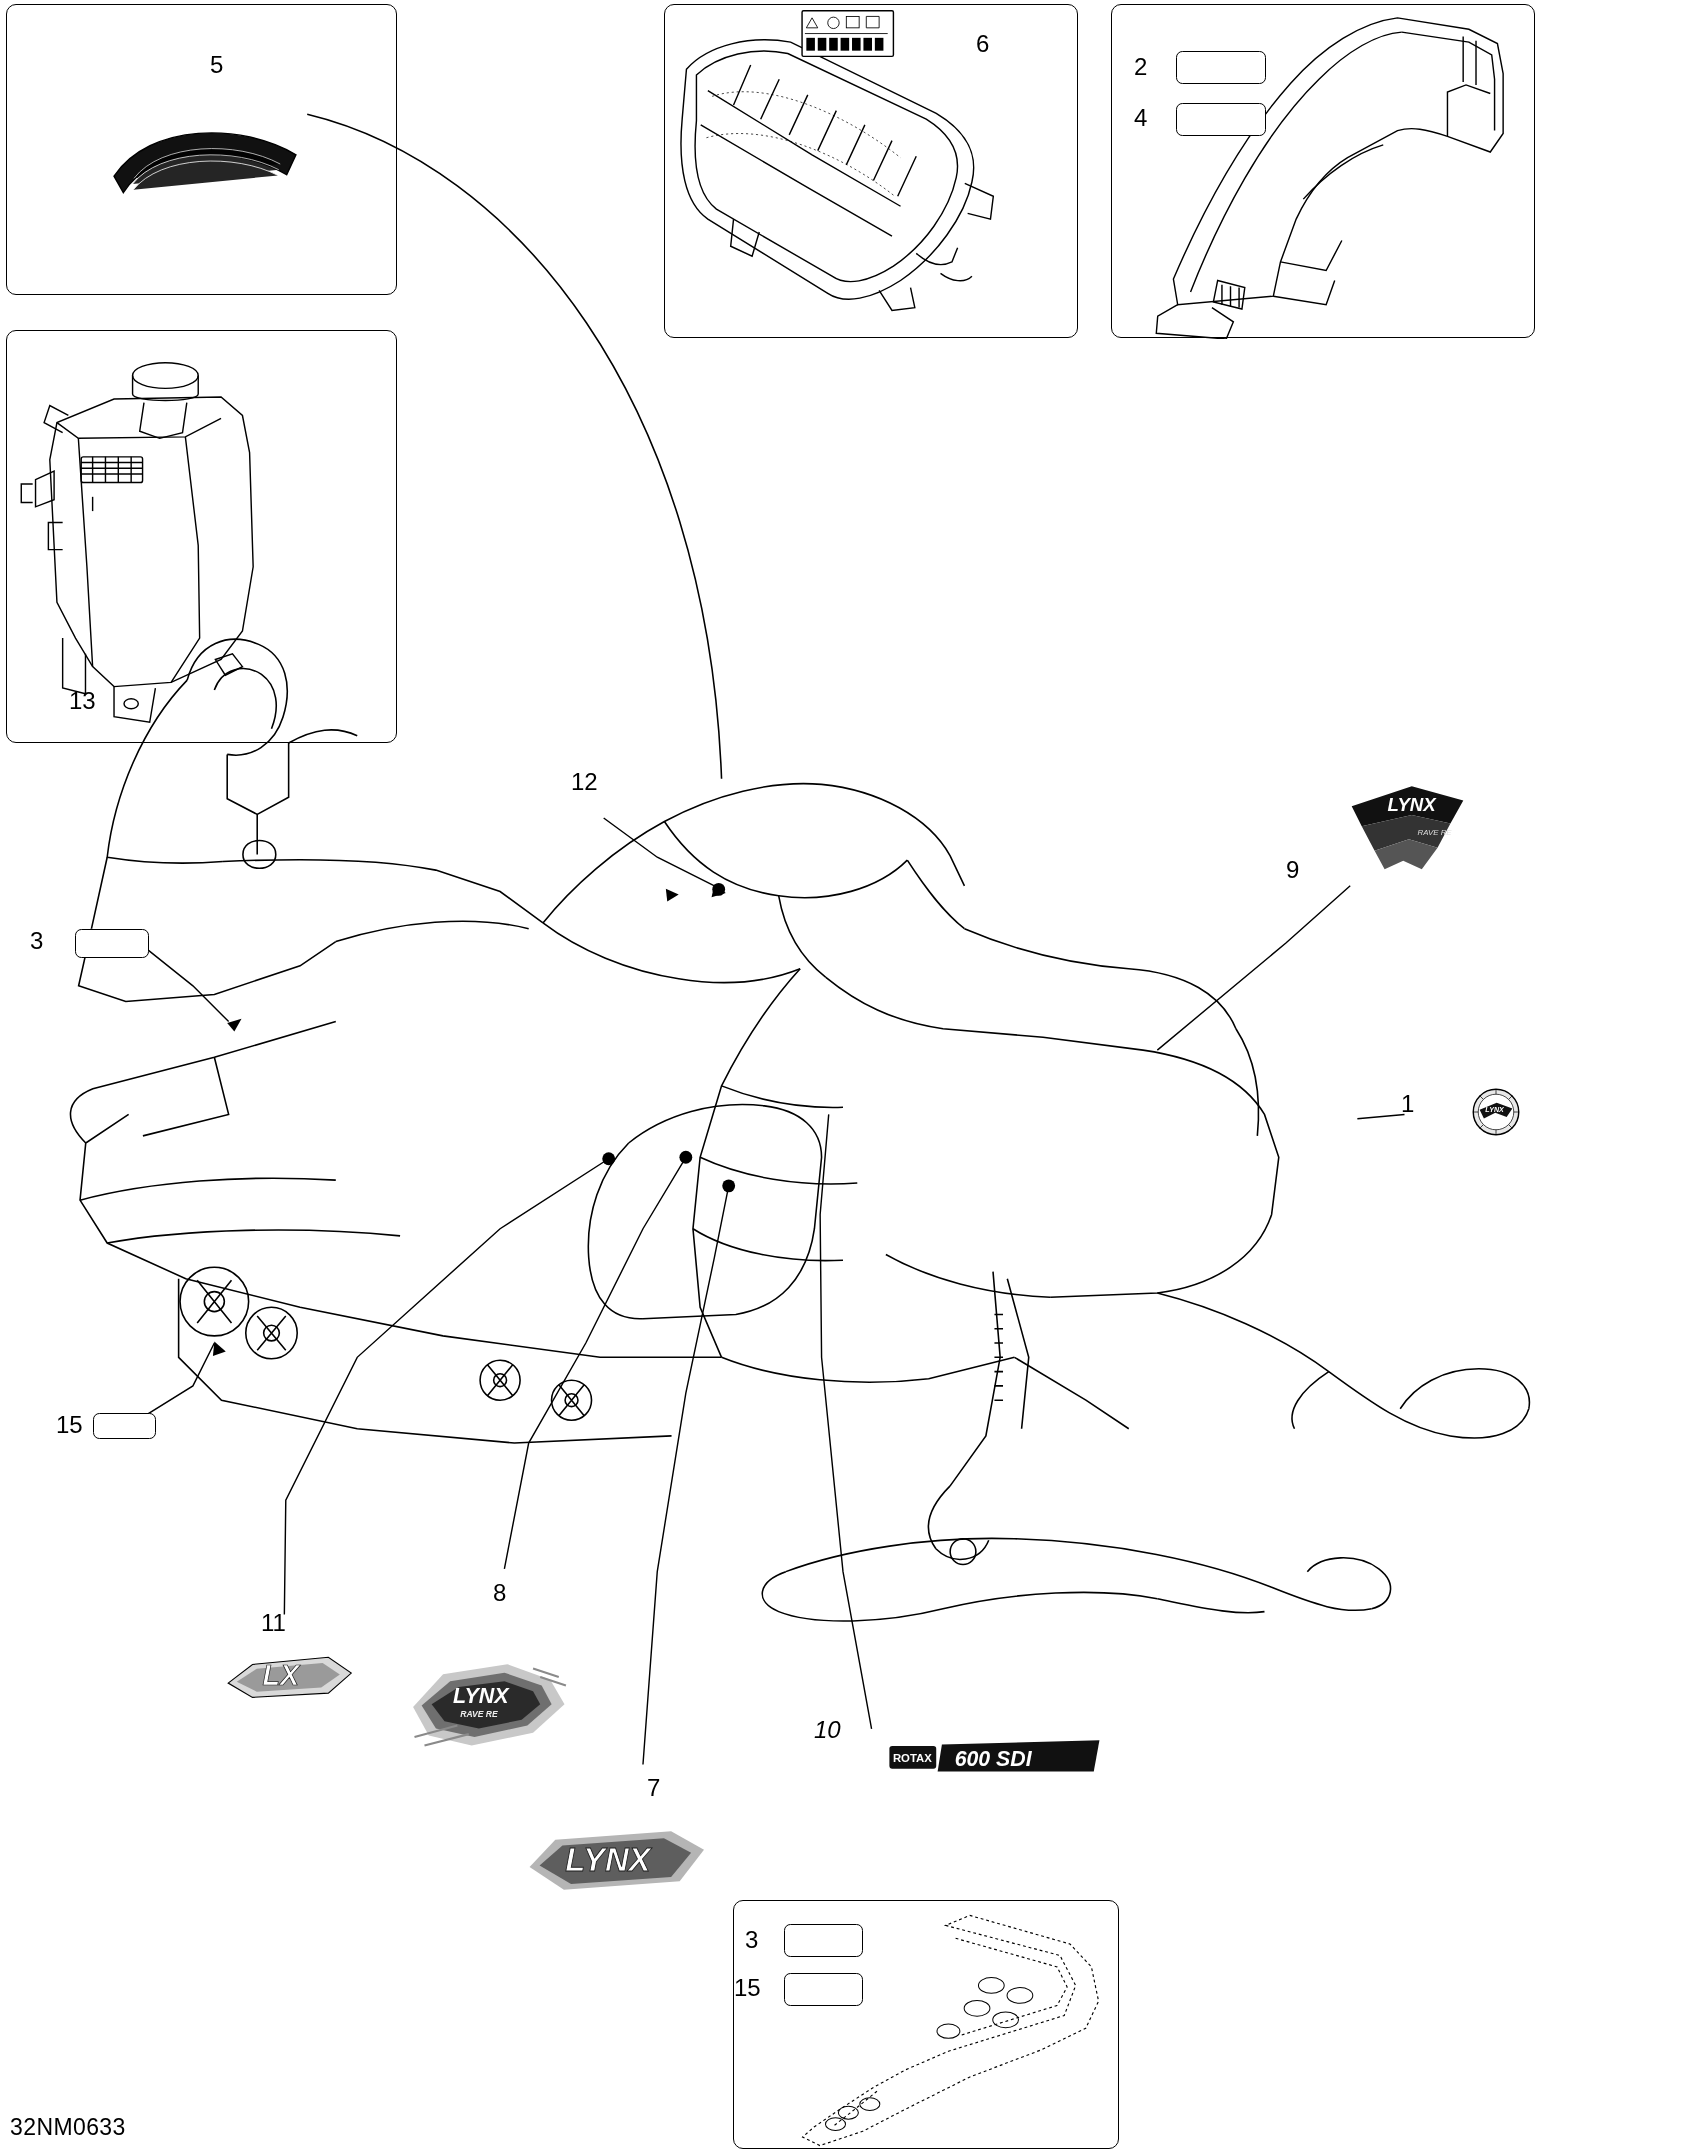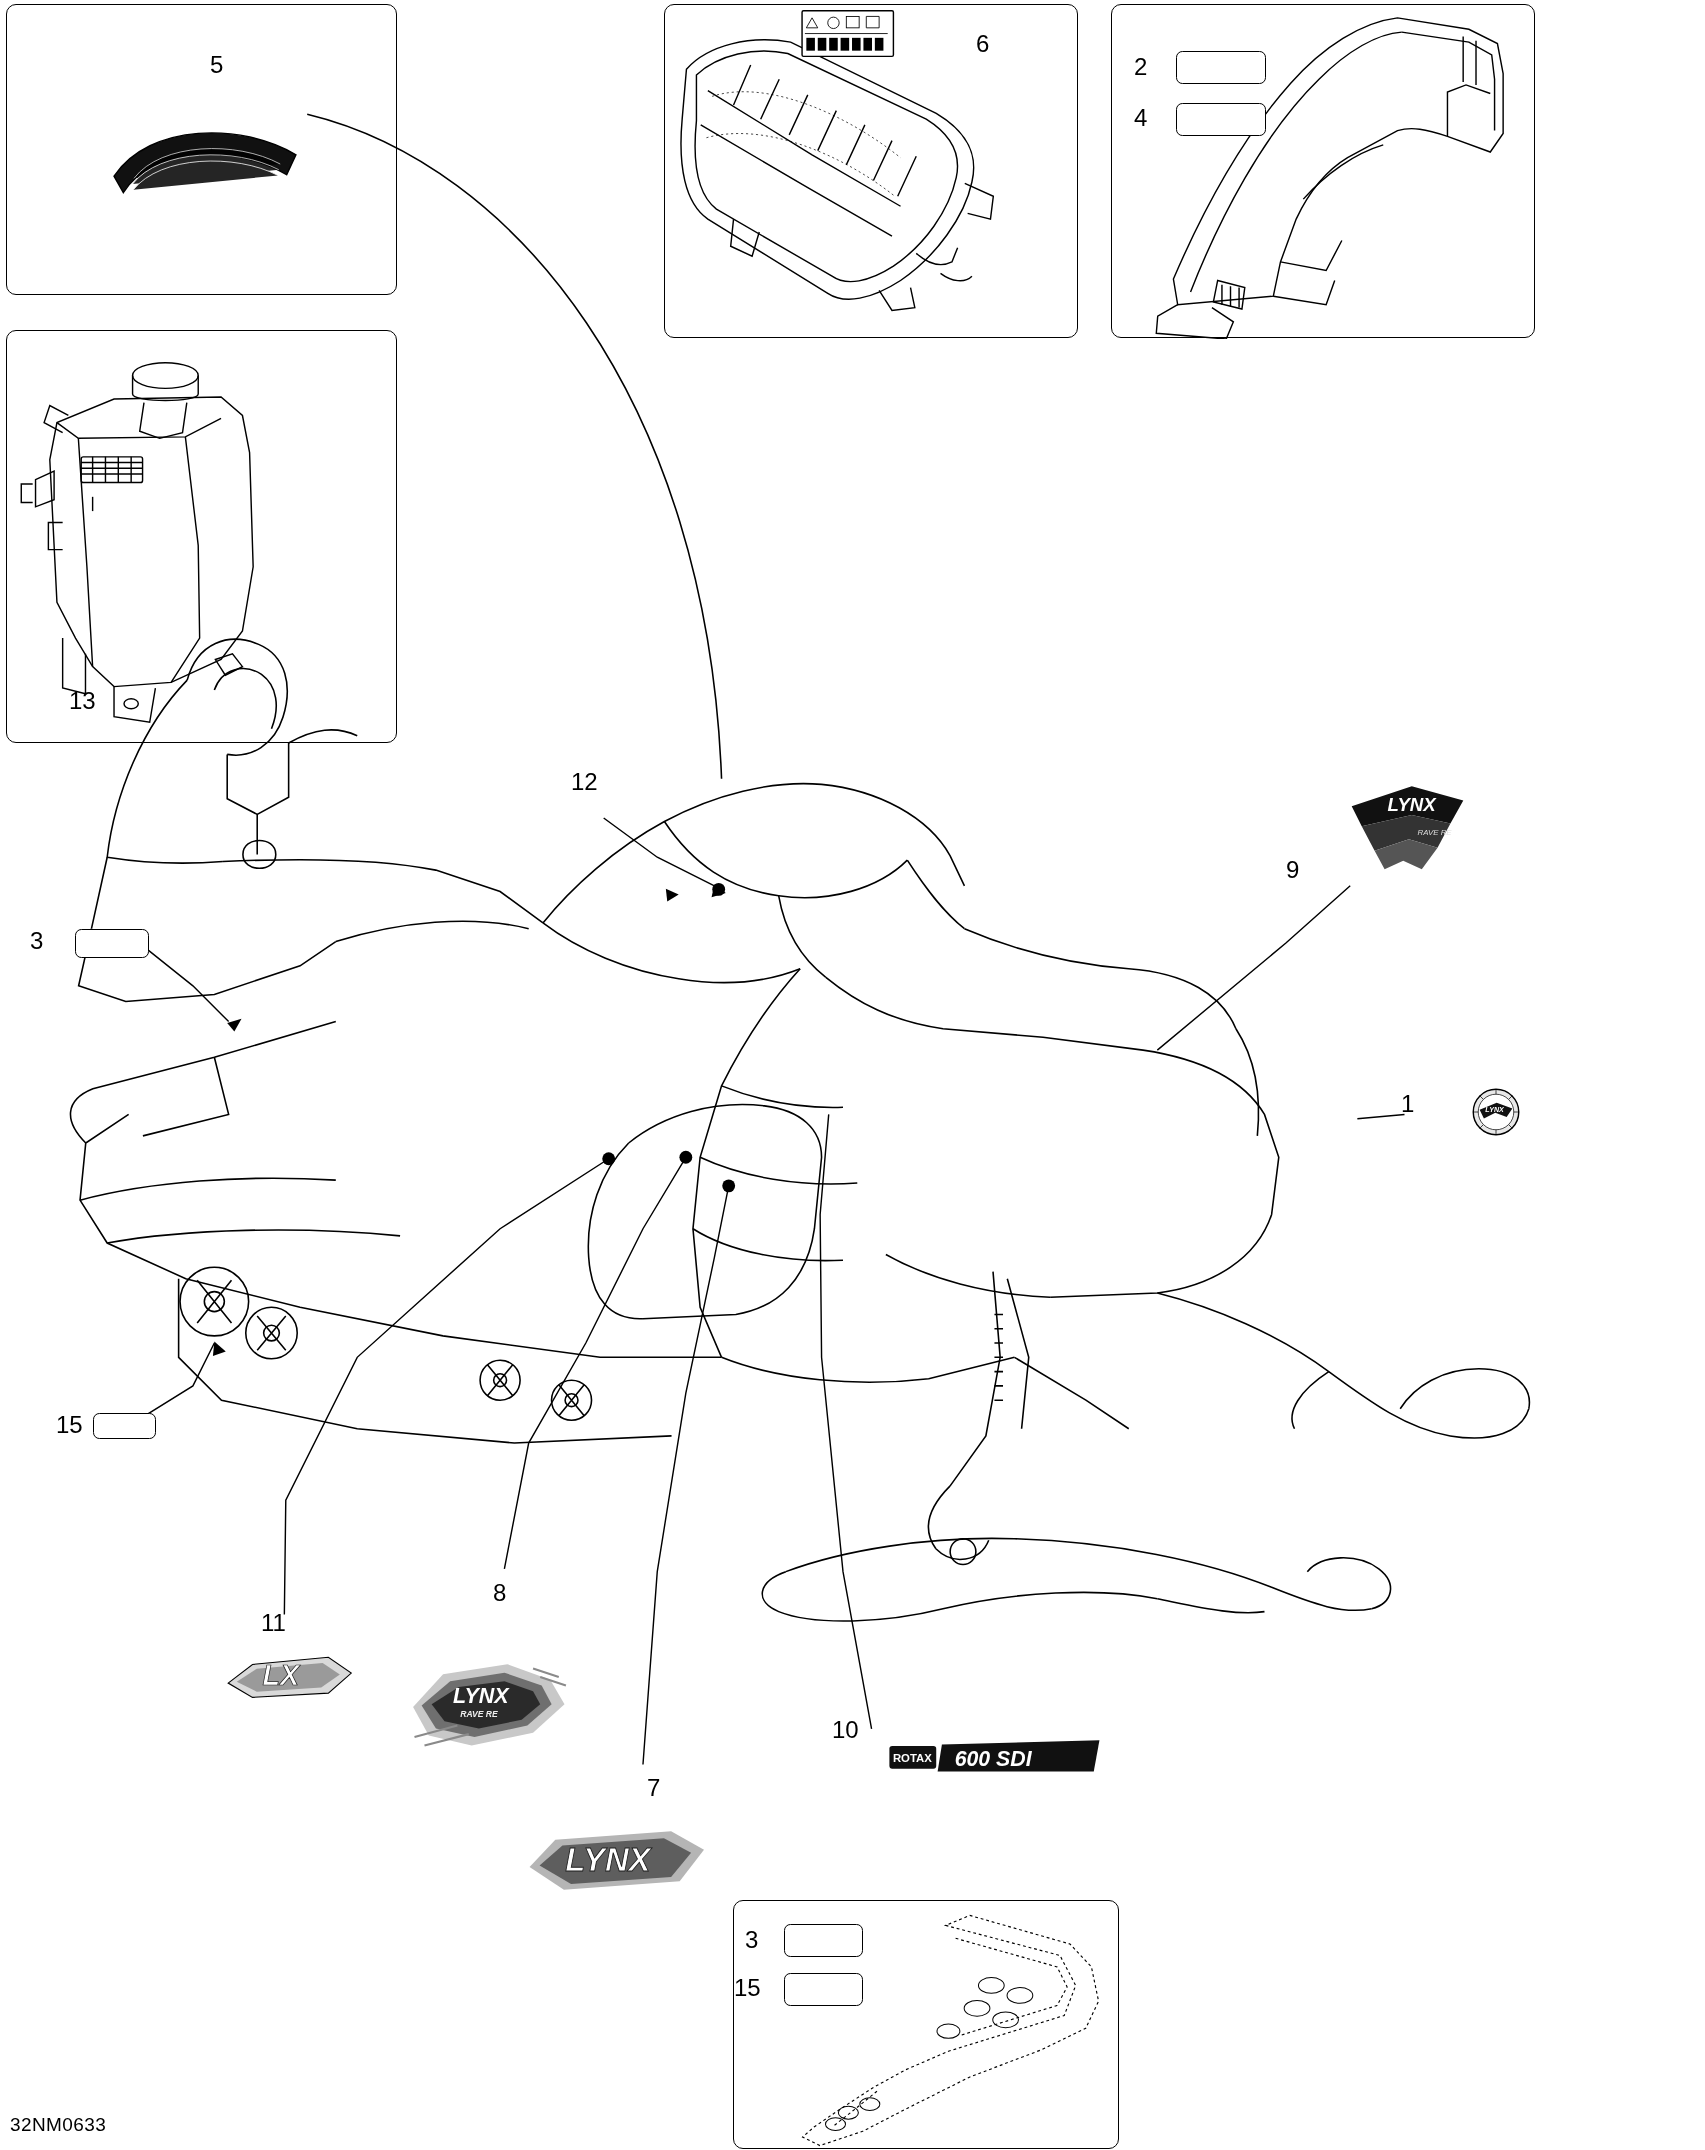--- a/index.html
+++ b/index.html
@@ -48,21 +48,21 @@
     pointer-events: none;
   }
   .decal-badge {
     position: absolute;
     display: block;
   }
   .footer-code {
     position: absolute;
     left: 10px;
     top: 2114px;
-    font-size: 19px;
+    font-size: 23px;
     letter-spacing: 0.4px;
   }
 </style>
 </head>
 <body>
 
 <div id="sheet">
 
   <div class="panel" style="left:5.7px; top:4.3px; width:391px; height:291px;">
     <svg viewBox="0 0 548 408" width="391" height="291">
@@ -329,21 +329,21 @@
   </svg>
 
   <span class="callout" style="left:571px; top:768px;">12</span>
   <span class="callout" style="left:1286px; top:856px;">9</span>
   <span class="callout" style="left:1401px; top:1090px;">1</span>
   <span class="callout" style="left:30px; top:927px;">3</span>
   <span class="callout" style="left:56px; top:1411px;">15</span>
   <span class="callout" style="left:261px; top:1609px;text-align:center;">11</span>
   <span class="callout" style="left:493px; top:1579px;">8</span>
   <span class="callout" style="left:647px; top:1774px;">7</span>
-  <span class="callout" style="left:832px; top:1716px;">10</span>
+  <span class="callout" style="left:814px; top:1716px;font-style:italic;">10</span>
 
   <div class="tagbox" style="left:75px; top:929px; width:74px; height:28.6px;"></div>
   <div class="tagbox" style="left:93px; top:1413px; width:63px; height:26px;"></div>
 
   <svg class="decal-badge" style="left:1343px; top:782px;" width="129" height="93" viewBox="0 0 180 130">
     <g>
       <polygon points="12,34 96,6 168,26 150,58 96,46 26,62" fill="#111"></polygon>
       <polygon points="26,62 96,46 150,58 132,92 92,80 44,96" fill="#333"></polygon>
       <polygon points="44,96 92,80 132,92 110,122 84,110 58,122" fill="#555"></polygon>
       <text x="62" y="40" font-family="Liberation Sans, sans-serif" font-size="26" font-style="italic" font-weight="bold" fill="#fff">LYNX</text>

